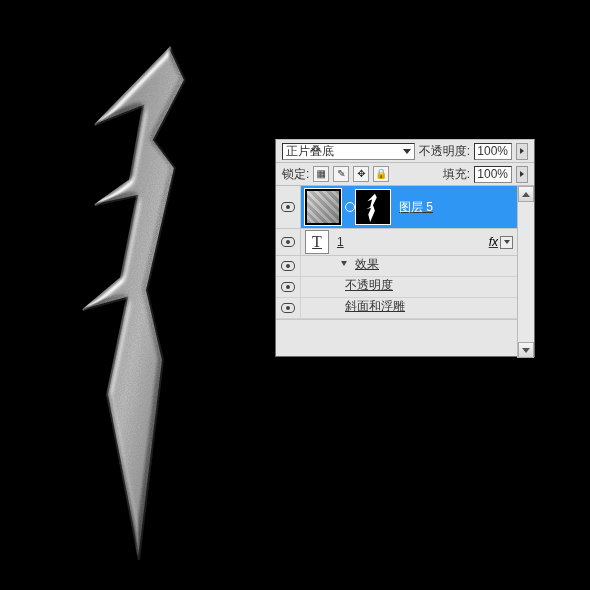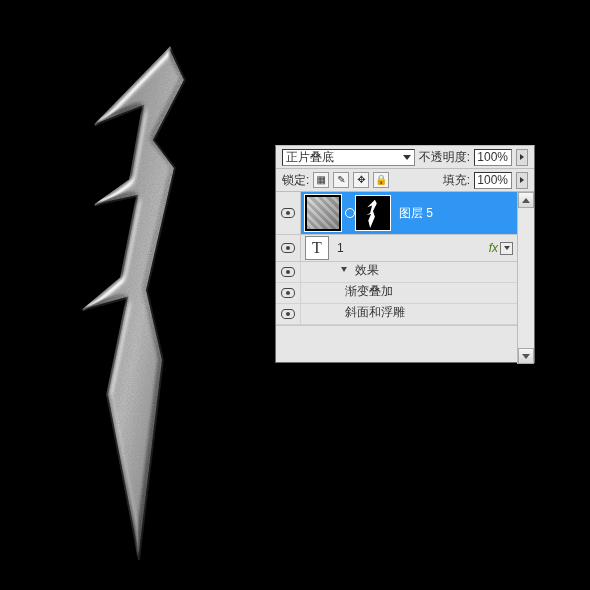--- a/index.html
+++ b/index.html
@@ -21,21 +21,21 @@
     top: 40px;
     width: 200px;
     height: 520px;
   }
   .artwork svg { width: 100%; height: 100%; }
 
   
   .panel {
     position: absolute;
     left: 275px;
-    top: 145px;
+    top: 139px;
     width: 260px;
     height: 218px;
     background: #e6e6e6;
     border: 1px solid #6b6b6b;
     border-top: 1px solid #bdbdbd;
     box-sizing: border-box;
     color: #333;
   }
   .panel-row {
     display: flex;
@@ -107,20 +107,21 @@
     justify-content: center;
     font-size: 10px;
     line-height: 1;
   }
 
   
   .layers-list {
     position: relative;
     height: calc(100% - 44px);
     display: flex;
+    text-decoration: underline;
   }
   .layers-scroll {
     flex: 1;
     overflow: hidden;
   }
   .scrollbar {
     width: 16px;
     background: #e8e8e8;
     border-left: 1px solid #bdbdbd;
     display: flex;
@@ -252,21 +253,21 @@
     font-weight: 400;
   }
 
   .fx-area {
     margin-left: auto;
     display: flex;
     align-items: center;
     gap: 2px;
     padding-right: 4px;
     font-style: italic;
-    color: #4d7c0f;
+    color: #000000;
   }
   .twist {
     width: 11px; height: 11px;
     border: 1px solid #777;
     background: #eee;
     display: flex;
     align-items: center;
     justify-content: center;
   }
   .twist .tri-dn {
@@ -462,21 +463,21 @@
           <span class="eye-ic"></span>
         </div>
         <span class="sub-twist"><span class="sub-twist-tri"></span></span>
         <span>效果</span>
       </div>
 
       <div class="sub-row">
         <div class="eye-col">
           <span class="eye-ic"></span>
         </div>
-        <span class="sub-label">渐变叠加</span>
+        <span class="sub-label">不透明度</span>
       </div>
 
       <div class="sub-row">
         <div class="eye-col">
           <span class="eye-ic"></span>
         </div>
         <span class="sub-label">斜面和浮雕</span>
       </div>
 
       <div class="bottom-stub"></div>

